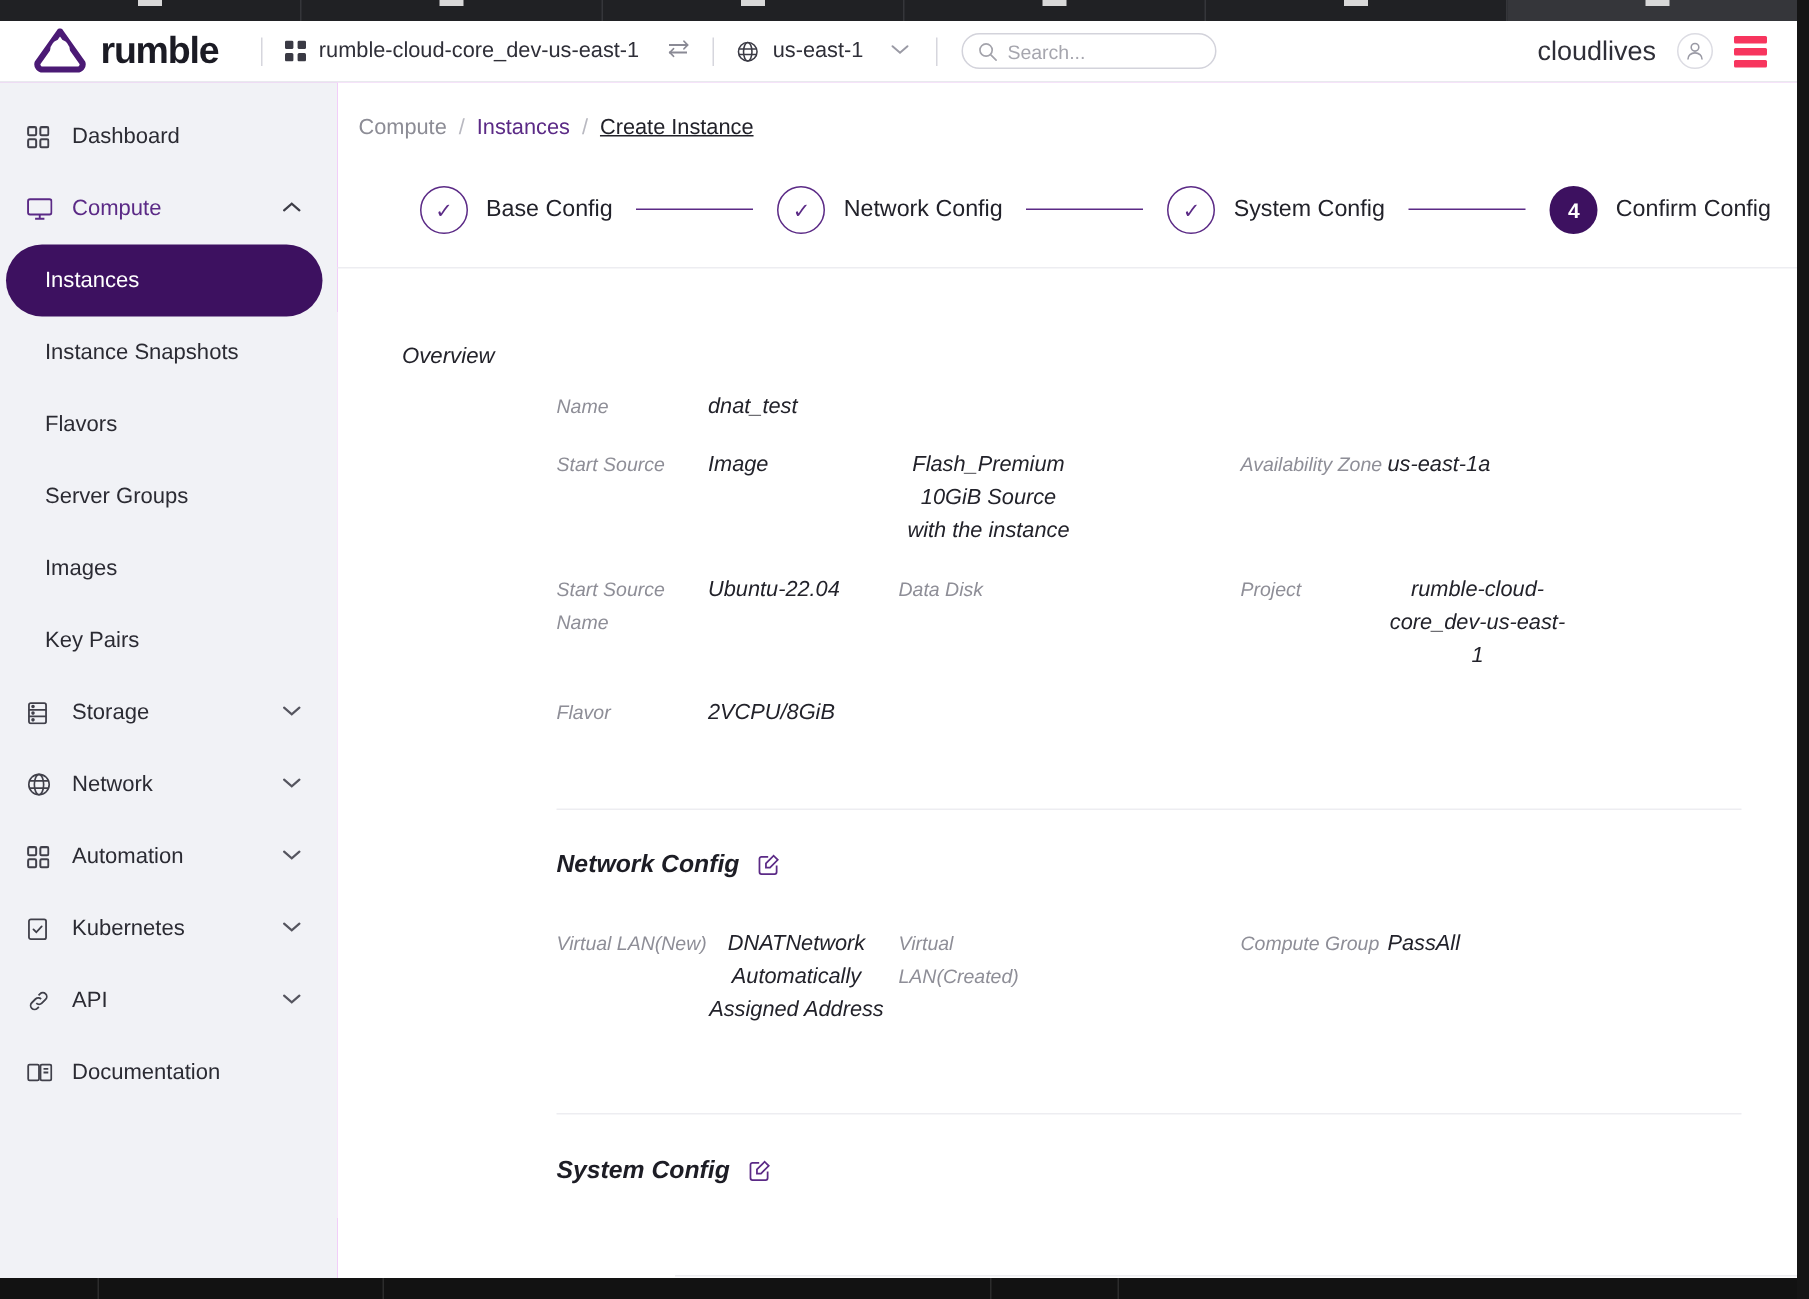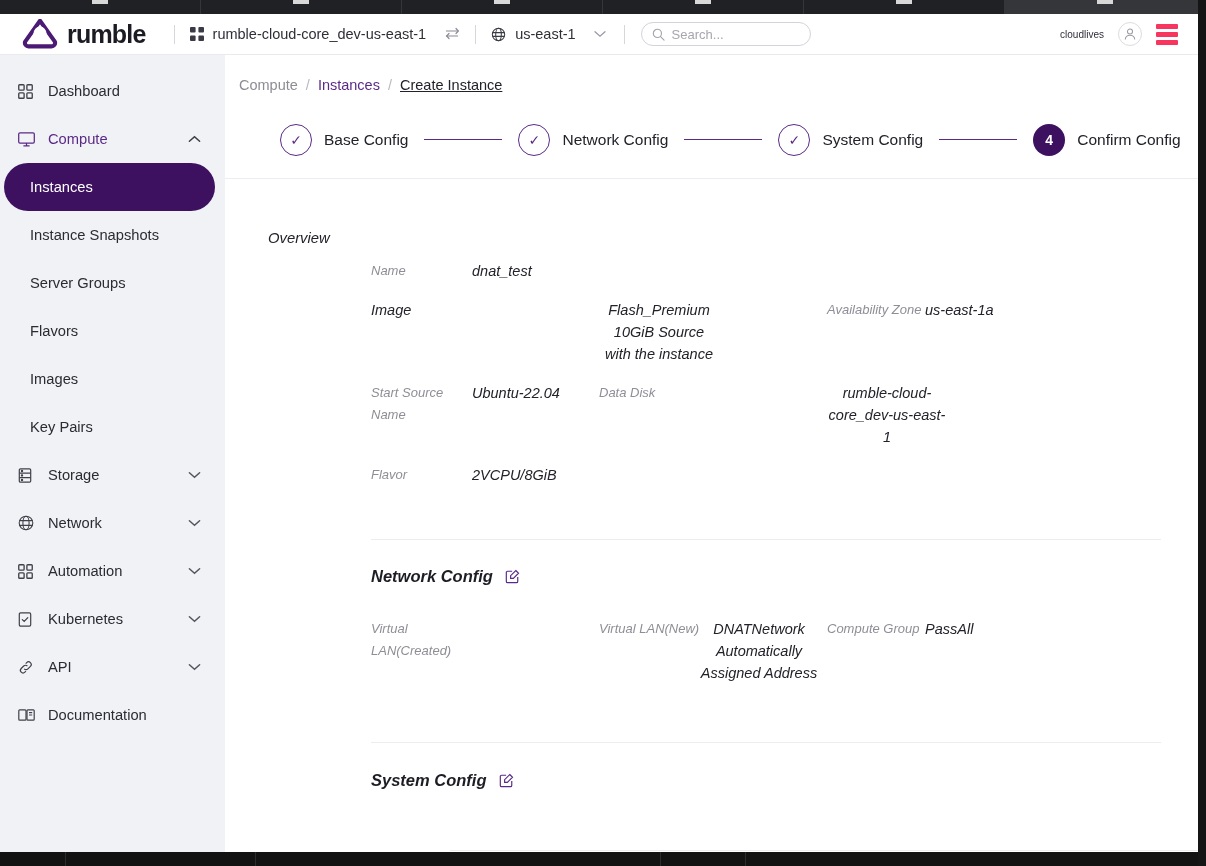--- a/index.html
+++ b/index.html
@@ -73,21 +73,21 @@
   #search-box input {
     border: none; outline: none; font-size: 13px; color: #9a9aa3;
     font-family: "Liberation Sans", sans-serif; width: 100%; background: transparent;
   }
   #search-box input::placeholder { color: #a6a6ae; }
 
   #topbar-right {
     margin-left: auto; display: flex; align-items: center; gap: 14px;
     margin-right: 20px;
   }
-  #username { font-size: 10px; color: #2f2f38; }
+  #username { font-size: 18px; color: #2f2f38; }
   #avatar {
     width: 24px; height: 24px; border-radius: 50%;
     border: 1px solid #dcdce3; display: flex; align-items: center;
     justify-content: center; color: #9a9aa5;
   }
   #hamburger { display: flex; flex-direction: column; gap: 3px; cursor: pointer; }
   #hamburger span { display: block; width: 22px; height: 5px; border-radius: 1px; }
 
   
   #sidebar {
@@ -334,24 +334,24 @@
       </span>
     </div>
 
     <div class="sub-row active">
       <span>Instances</span>
     </div>
     <div class="sub-row">
       <span>Instance Snapshots</span>
     </div>
     <div class="sub-row">
+      <span>Flavors</span>
+    </div>
+    <div class="sub-row">
       <span>Server Groups</span>
-    </div>
-    <div class="sub-row">
-      <span>Flavors</span>
     </div>
     <div class="sub-row">
       <span>Images</span>
     </div>
     <div class="sub-row">
       <span>Key Pairs</span>
     </div>
 
     <div class="nav-row">
       <span class="nicon">
@@ -487,20 +487,21 @@
 
           <div class="kv-row" style="margin-bottom:17px">
             <div class="kv-cell" style="width:228px">
               <span class="kv-k" style="width:101px">Name</span>
               <span class="kv-v">dnat_test</span>
             </div>
           </div>
 
           <div class="kv-row" style="margin-bottom:17px">
             <div class="kv-cell" style="width:228px">
+              <span class="kv-k" style="width:101px">Start Source</span>
               <span class="kv-v">Image</span>
             </div>
             <div class="kv-cell" style="width:228px">
               <span class="kv-v" style="width:120px">Flash_Premium 10GiB Source with the instance</span>
             </div>
             <div class="kv-cell" style="width:280px">
               <span class="kv-k" style="width:98px">Availability Zone</span>
               <span class="kv-v">us-east-1a</span>
             </div>
           </div>
@@ -508,20 +509,21 @@
           <div class="kv-row" style="margin-bottom:16px">
             <div class="kv-cell" style="width:228px">
               <span class="kv-k" style="width:101px">Start Source Name</span>
               <span class="kv-v">Ubuntu-22.04</span>
             </div>
             <div class="kv-cell" style="width:228px">
               <span class="kv-k" style="width:101px">Data Disk</span>
               <span class="kv-v" style="width:120px"></span>
             </div>
             <div class="kv-cell" style="width:280px">
+              <span class="kv-k" style="width:98px">Project</span>
               <span class="kv-v" style="width:120px">rumble-cloud-core_dev-us-east-1</span>
             </div>
           </div>
 
           <div class="kv-row">
             <div class="kv-cell" style="width:228px">
               <span class="kv-k" style="width:101px">Flavor</span>
               <span class="kv-v">2VCPU/8GiB</span>
             </div>
           </div>
@@ -535,26 +537,26 @@
             <svg width="15" height="15" viewBox="0 0 16 16" fill="none" stroke="currentColor" stroke-width="1.25">
               <path d="M13.6 8.6v4.6a1.4 1.4 0 0 1-1.4 1.4H2.8a1.4 1.4 0 0 1-1.4-1.4V3.8a1.4 1.4 0 0 1 1.4-1.4h4.8"></path>
               <path d="M11.5 1.6l2.9 2.9-5.5 5.5H6v-2.9z"></path>
             </svg>
           </span>
         </div>
 
         <div class="kv-grid" style="margin-top:32px">
           <div class="kv-row">
             <div class="kv-cell" style="width:228px">
+              <span class="kv-k" style="width:101px">Virtual LAN(New)</span>
+              <span class="kv-v" style="width:118px">DNATNetwork Automatically Assigned Address</span>
+            </div>
+            <div class="kv-cell" style="width:228px">
               <span class="kv-k" style="width:101px">Virtual LAN(Created)</span>
               <span class="kv-v" style="width:120px"></span>
-            </div>
-            <div class="kv-cell" style="width:228px">
-              <span class="kv-k" style="width:101px">Virtual LAN(New)</span>
-              <span class="kv-v" style="width:118px">DNATNetwork Automatically Assigned Address</span>
             </div>
             <div class="kv-cell" style="width:280px">
               <span class="kv-k" style="width:98px">Compute Group</span>
               <span class="kv-v">PassAll</span>
             </div>
           </div>
         </div>
 
         <div class="divider" style="margin-top:58px"></div>
 

